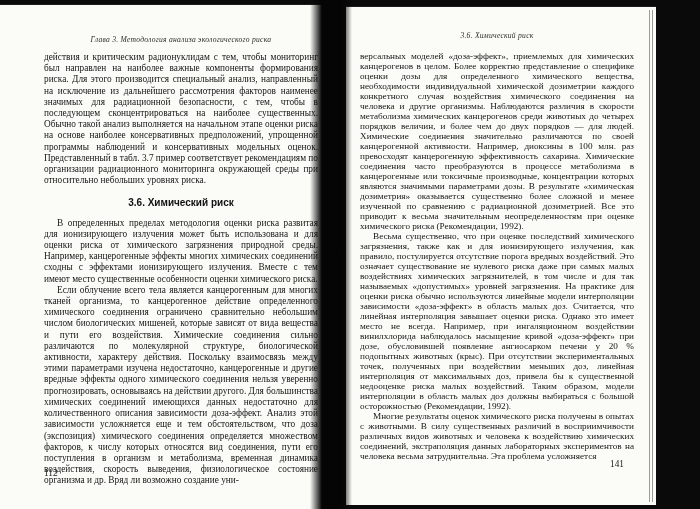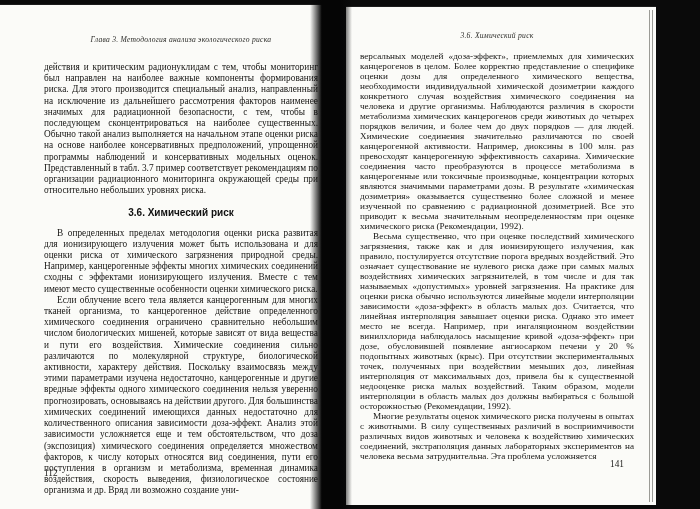--- a/index.html
+++ b/index.html
@@ -51,21 +51,21 @@
   .body-text {
     color: #161513;
     text-align: justify;
   }
   .page-left .content {
     position: absolute;
     left: 44px; top: 30px;
     width: 274px;
   }
   .page-left .body-text { font-size: 9.3px; line-height: 11.2px; }
-  .page-left .running-header { margin-bottom: 18px; }
+  .page-left .running-header { margin-bottom: 8px; }
   .page-right .content {
     position: absolute;
     left: 14px; top: 24px;
     width: 274px;
   }
   .page-right .body-text { font-size: 9.2px; line-height: 10px; }
   .page-right .running-header { margin-bottom: 11px; }
   .para { margin: 0; }
   .para.indent { text-indent: 13px; }
   .section-heading {

